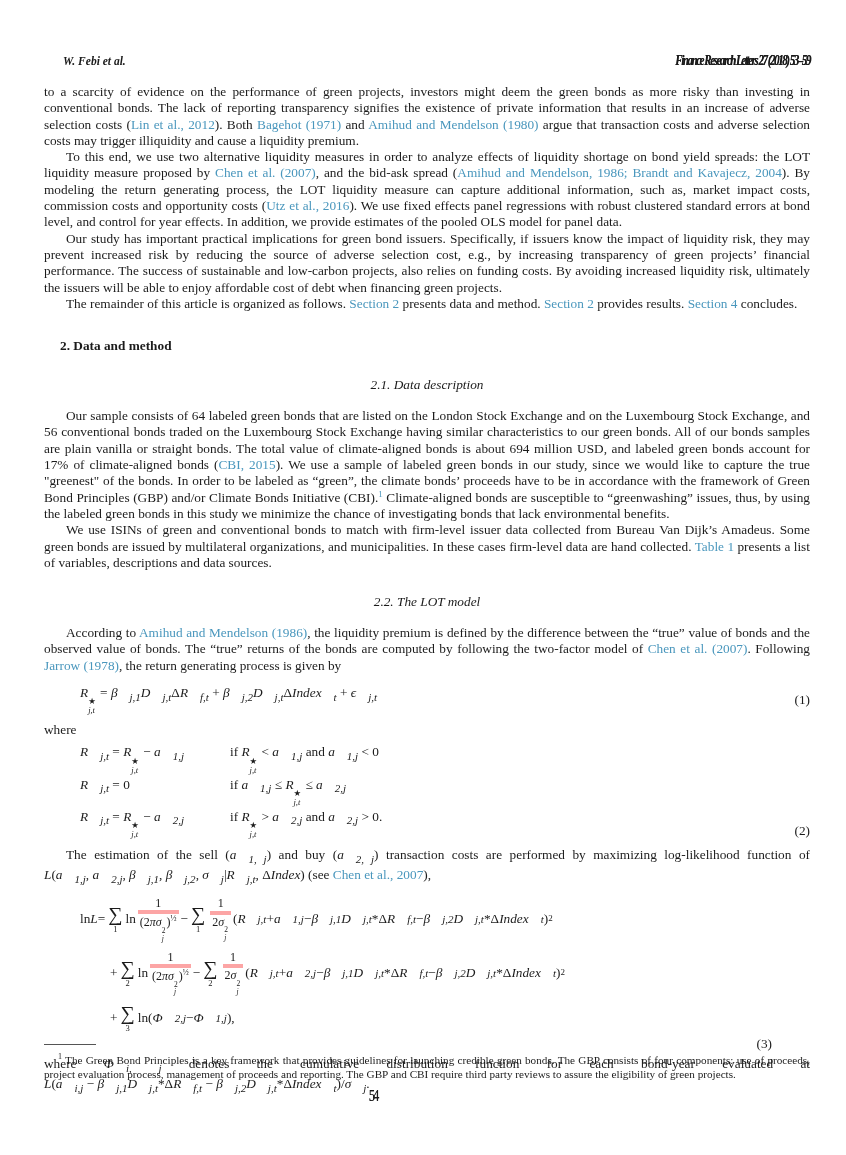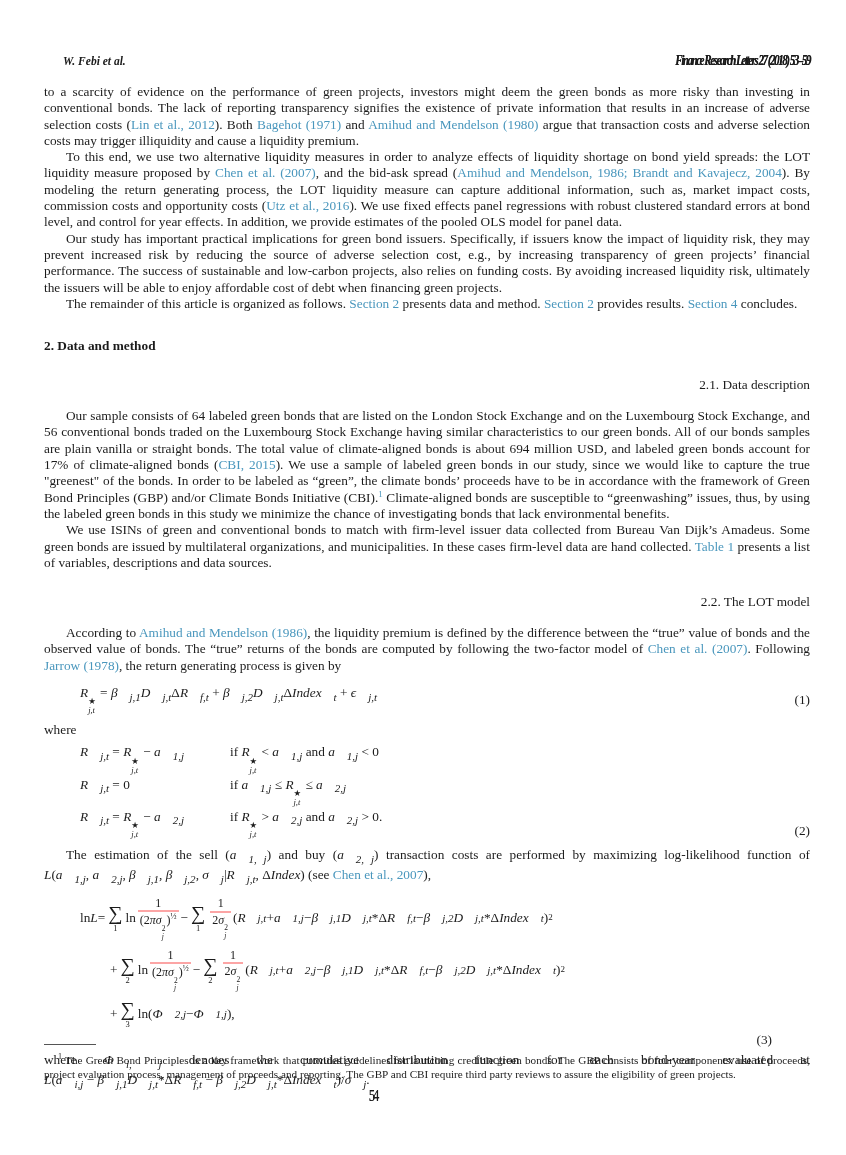--- a/index.html
+++ b/index.html
@@ -12,39 +12,39 @@
   .hdr-right{font-style:italic;font-size:15px;white-space:nowrap;letter-spacing:-1.9px;
              transform:scaleX(.72);transform-origin:right center;
              text-shadow:.4px 0 0 currentColor;}
   
   .content{position:absolute;top:84px;left:44px;width:766px;
            font-size:13.3px;line-height:16.3px;text-align:justify;}
   .content p{margin:0;}
   p.indent{text-indent:22px;}
   .link{color:var(--link,#4a97bd);}
   sup.fn{font-size:9px;line-height:0;}
-  h2.sec{font-size:13.3px;font-weight:bold;margin:25px 0 0 0;line-height:17px;text-align:left;}
-  h3.sub{font-size:13.3px;font-weight:normal;margin:22px 0 0 0;line-height:17px;text-align:right;}
+  h2.sec{font-size:13.3px;font-weight:bold;margin:25px 0 0 16px;line-height:17px;text-align:left;}
+  h3.sub{font-size:13.3px;font-style:italic;font-weight:normal;margin:22px 0 0 0;line-height:17px;text-align:center;}
   .mt{margin-top:15px !important;}
   
   .it{font-style:italic;}
   .rm{font-style:normal;}
   sub.sb{font-size:11px;font-style:italic;padding-left:12px;}
   sup.sp2{font-size:9px;font-style:normal;}
   .ss{display:inline-flex;flex-direction:column;align-items:flex-start;
       vertical-align:-0.55em;line-height:1.05;margin-right:1px;}
   .ss .ssup{font-size:8.5px;font-style:normal;}
   .ss .ssub{font-size:8.5px;font-style:italic;}
   .sum{display:inline-flex;flex-direction:column;align-items:center;
        vertical-align:middle;line-height:1;margin:0 3px;}
   .sum .sig{font-size:20px;}
   .sum .und{font-size:8.5px;margin-top:1px;}
   .frac{display:inline-flex;flex-direction:column;align-items:center;
         vertical-align:middle;line-height:1.2;margin:0 2px;font-size:12px;}
-  .frac .den{border-top:2px solid #fca5a5;padding:0 2px;}
+  .frac .den{border-top:4px solid #fca5a5;padding:0 2px;}
   .frac .num{padding:0 2px;}
   .frac sub.sb,.frac sup.sp2{font-size:8px;}
   .frac .ss .ssup,.frac .ss .ssub{font-size:7.5px;}
   .im{white-space:nowrap;}
   
   .eq{position:relative;text-align:left;padding-left:36px;padding-right:38px;}
   .eq1{display:flex;align-items:center;margin:11px 0 7px 0;}
   .eq1 .eqbody{flex:1;}
   .eqnum{font-style:normal;color:#1b1b1b;}
   .eq1 .eqnum{position:absolute;right:0;top:50%;transform:translateY(-50%);}

